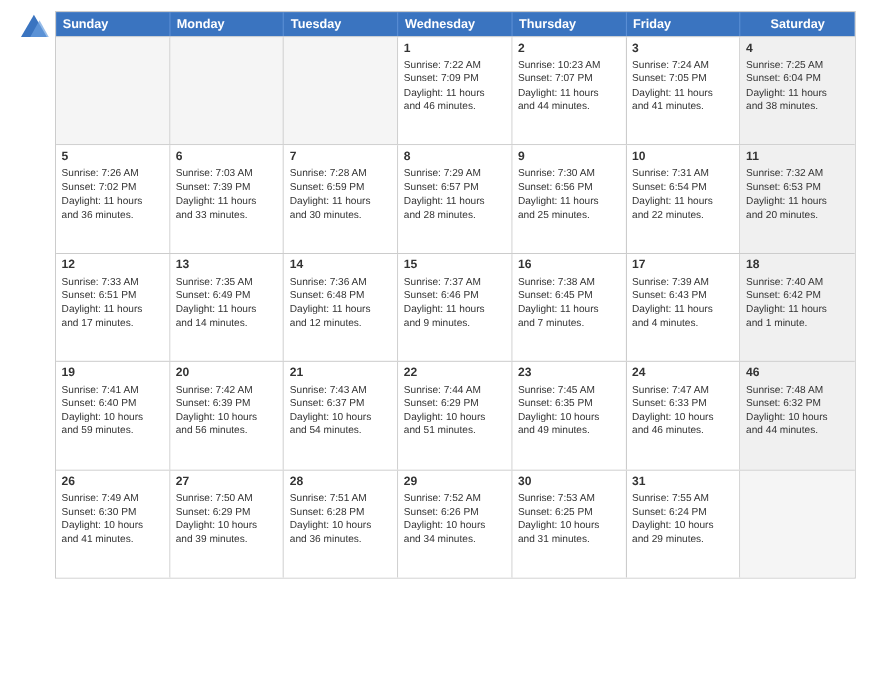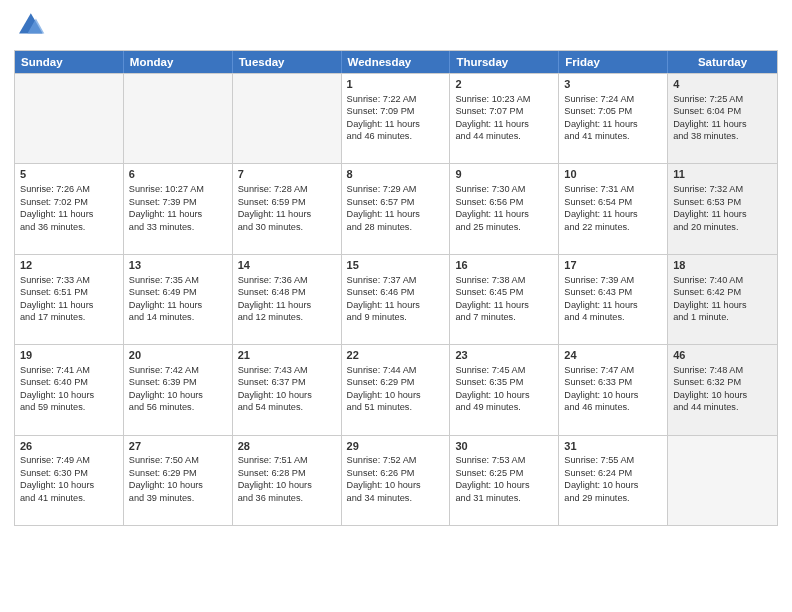--- a/index.html
+++ b/index.html
@@ -8,21 +8,21 @@
       background: #fff;
       width: 792px;
       height: 612px;
       overflow: hidden;
     }
     .page {
       width: 792px;
       height: 536px;
       padding: 10px 14px 10px 14px;
       display: flex;
-      flex-direction: column;
+      flex-direction: row;
     }
     .header {
       display: flex;
       justify-content: space-between;
       align-items: flex-start;
       margin-bottom: 8px;
     }
     .logo {
       display: flex;
       align-items: center;
@@ -176,21 +176,21 @@
         <div class="cal-row">
           <div class="cal-cell">
             <div class="day-num">5</div>
             <span class="cell-line">Sunrise: 7:26 AM</span>
             <span class="cell-line">Sunset: 7:02 PM</span>
             <span class="cell-line">Daylight: 11 hours</span>
             <span class="cell-line">and 36 minutes.</span>
           </div>
           <div class="cal-cell">
             <div class="day-num">6</div>
-            <span class="cell-line">Sunrise: 10:27 AM</span>
+            <span class="cell-line">Sunrise: 7:03 AM</span>
             <span class="cell-line">Sunset: 7:39 PM</span>
             <span class="cell-line">Daylight: 11 hours</span>
             <span class="cell-line">and 33 minutes.</span>
           </div>
           <div class="cal-cell">
             <div class="day-num">7</div>
             <span class="cell-line">Sunrise: 7:28 AM</span>
             <span class="cell-line">Sunset: 6:59 PM</span>
             <span class="cell-line">Daylight: 11 hours</span>
             <span class="cell-line">and 30 minutes.</span>

